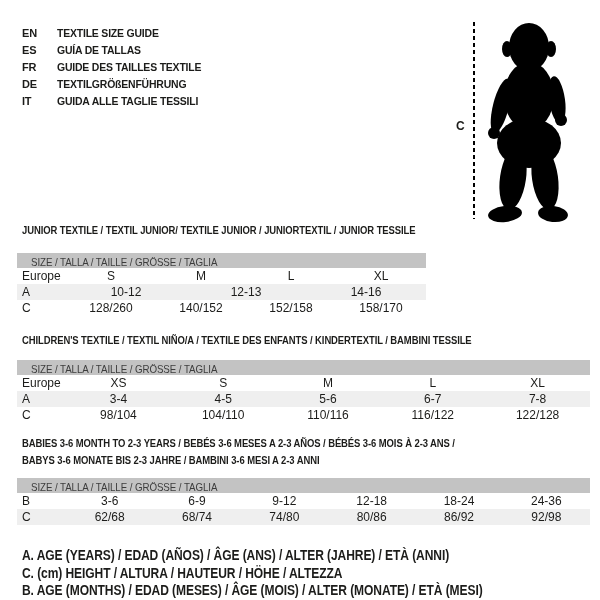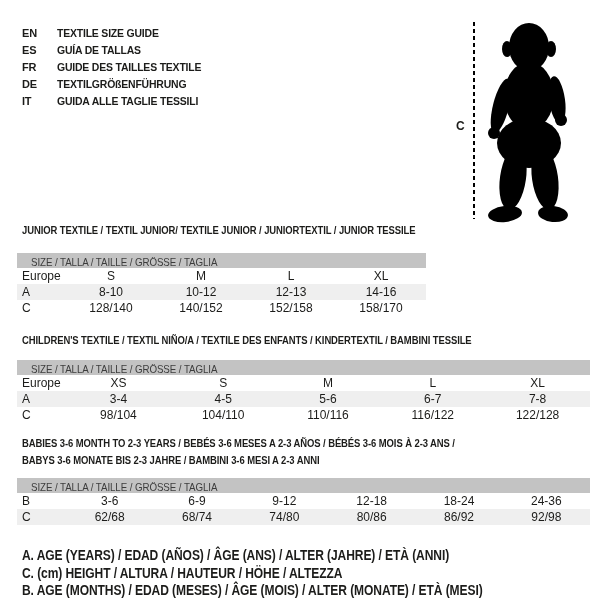--- a/index.html
+++ b/index.html
@@ -97,28 +97,27 @@
     </div>
     <div class="trow">
       <span class="tlabel">Europe</span>
       <span class="tcell">S</span>
       <span class="tcell">M</span>
       <span class="tcell">L</span>
       <span class="tcell">XL</span>
     </div>
     <div class="trow alt">
       <span class="tlabel">A</span>
-      <span class="tcell">8-10</span>
       <span class="tcell">10-12</span>
       <span class="tcell">12-13</span>
       <span class="tcell">14-16</span>
     </div>
     <div class="trow">
       <span class="tlabel">C</span>
-      <span class="tcell">128/140</span>
+      <span class="tcell">128/260</span>
       <span class="tcell">140/152</span>
       <span class="tcell">152/158</span>
       <span class="tcell">158/170</span>
     </div>
   </div>
 
   <div class="section-title" style="top:322px">CHILDREN'S TEXTILE / TEXTIL NIÑO/A / TEXTILE DES ENFANTS / KINDERTEXTIL / BAMBINI TESSILE</div>
   <div class="size-table" style="top:348px;width:573px">
     <div class="size-bar">
       <span class="size-bar-text">SIZE / TALLA / TAILLE / GRÖSSE / TAGLIA</span>

